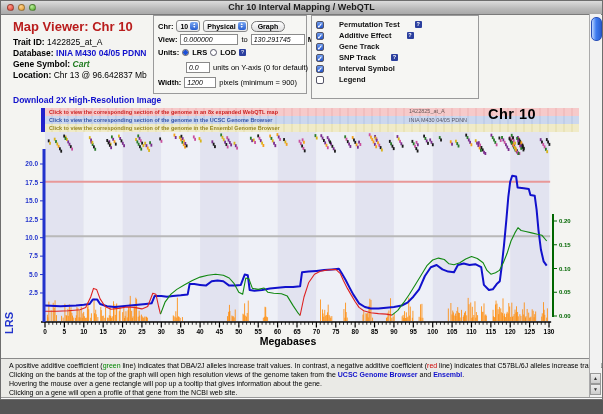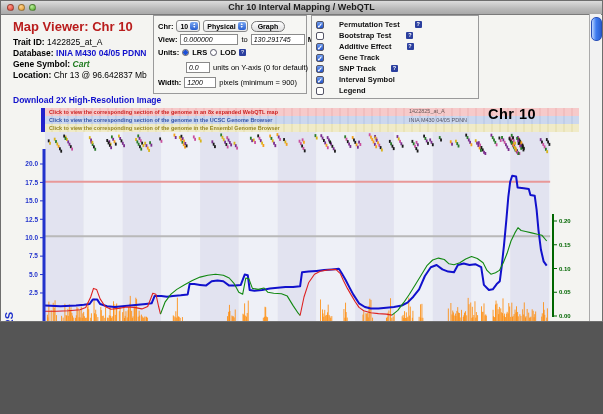--- a/index.html
+++ b/index.html
@@ -1,16 +1,16 @@
 <!DOCTYPE html>
 <html><head>
 <meta charset="utf-8">
 <style>
   html,body{margin:0;padding:0;background:#555;font-family:"Liberation Sans",sans-serif;}
-  #window{position:relative;width:603px;height:322px;background:#f4f4f1;border:1px solid #6e6e6e;box-sizing:border-box;overflow:hidden;}
+  #window{position:relative;width:603px;height:400px;background:#f4f4f1;border:1px solid #6e6e6e;box-sizing:border-box;overflow:hidden;}
   
   #titlebar{position:absolute;left:0;top:0;width:100%;height:13px;background:linear-gradient(#dcdcdc,#b9b9b9 60%,#a9a9a9);border-bottom:1px solid #7a7a7a;}
   #titlebar .title{position:absolute;left:0;right:0;top:1px;text-align:center;font-size:9px;font-weight:bold;color:#1c1c1c;}
   .tl{position:absolute;top:3px;width:7px;height:7px;border-radius:50%;border:1px solid rgba(0,0,0,.35);box-sizing:border-box;}
   #tl-close{left:6px;background:radial-gradient(circle at 35% 30%,#ff9a8a,#e0402f);}
   #tl-min{left:17px;background:radial-gradient(circle at 35% 30%,#ffd28a,#e29a2e);}
   #tl-zoom{left:28px;background:radial-gradient(circle at 35% 30%,#b8f09a,#53a825);}
   
   #page-title{position:absolute;left:12px;top:18px;font-size:13px;font-weight:bold;color:#b91c1c;}
   .meta-row{position:absolute;left:12px;font-size:8.5px;color:#000;white-space:nowrap;}
@@ -130,25 +130,20 @@
       <span class="ctl-label">Width:</span>
       <input class="txt-input" style="width: 26px;" value="1200">
       <span>pixels (minimum = 900)</span>
     </div>
   </div>
 
   <div id="options-panel" class="panel">
       <div class="opt-row" style="margin-top: 3px;">
         <span class="cb on">✓</span>
         <span>Permutation Test</span>
-        <span class="info-icon">?</span>
-      </div>
-      <div class="opt-row" style="margin-top: 0px;">
-        <span class="cb"></span>
-        <span>Bootstrap Test</span>
         <span class="info-icon">?</span>
       </div>
       <div class="opt-row" style="margin-top: 0px;">
         <span class="cb on">✓</span>
         <span>Additive Effect</span>
         <span class="info-icon">?</span>
       </div>
       <div class="opt-row" style="margin-top: 0px;">
         <span class="cb on">✓</span>
         <span>Gene Track</span>

